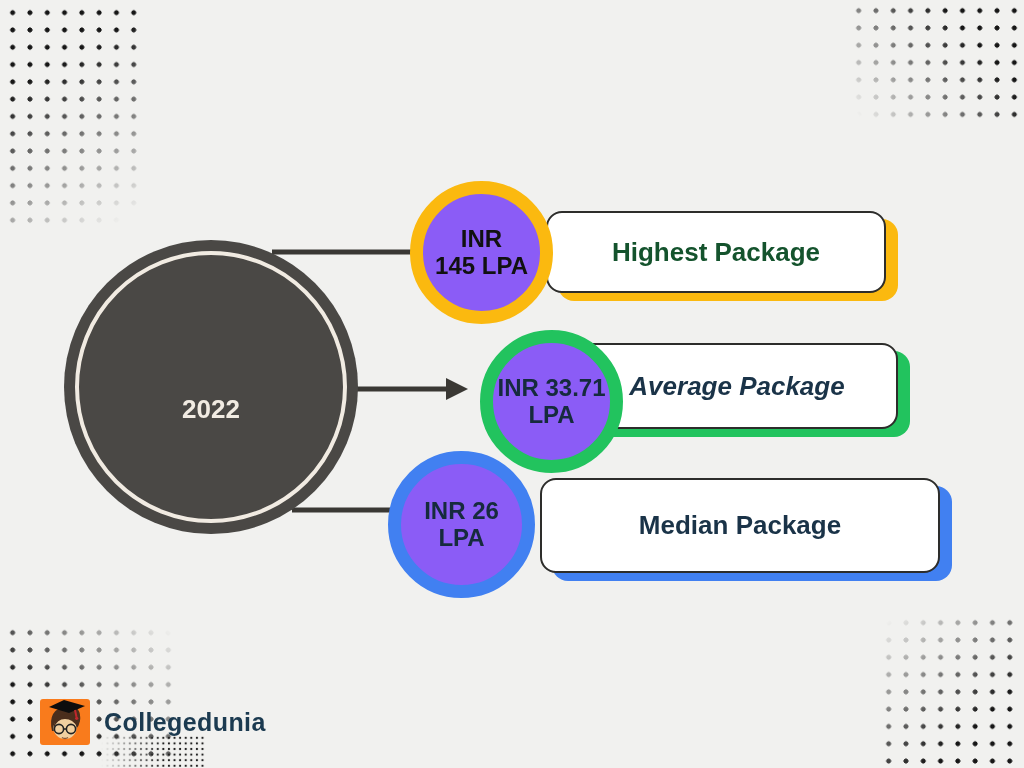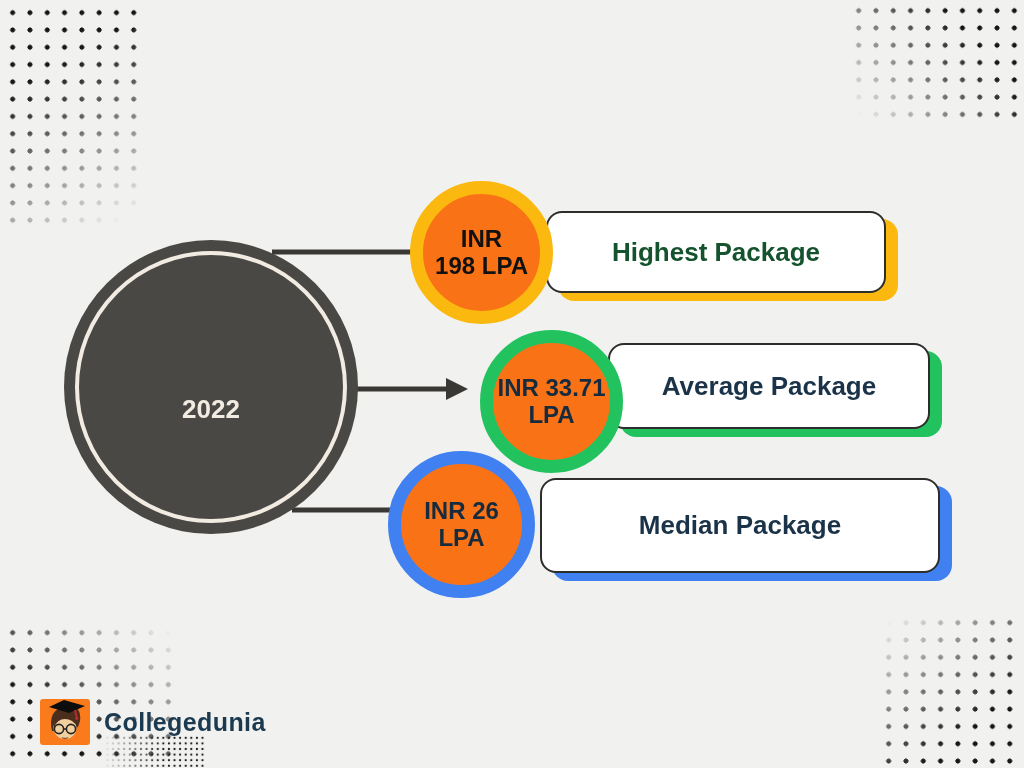--- a/index.html
+++ b/index.html
@@ -55,41 +55,41 @@
   .main-title{
     position:relative;
     text-align:center;font-weight:bold;font-size:26px;line-height:1.16;
     transform:translateY(-8px);
     white-space:nowrap;
   }
 
   
   .node-ring{
     position:absolute;border-radius:50%;
-    background:#f97316;border-style:solid;border-width:13px;
+    background:#8b5cf6;border-style:solid;border-width:13px;
     display:flex;align-items:center;justify-content:center;
     z-index:3;box-sizing:border-box;
   }
   .node-ring.n0{left:410px;top:181px;width:143px;height:143px;}
   .node-ring.n1{left:480px;top:330px;width:143px;height:143px;}
   .node-ring.n2{left:388px;top:451px;width:147px;height:147px;}
   .node-value{
     text-align:center;font-weight:bold;font-size:24px;line-height:1.12;
     white-space:nowrap;
   }
 
   
   .card{
     position:absolute;z-index:2;
     background:#ffffff;border:2px solid #2D2D2B;border-radius:16px;
     display:flex;align-items:center;justify-content:center;
     box-sizing:border-box;
   }
   .card.c0{left:546px;top:211px;width:340px;height:82px;}
-  .card.c1{left:608px;top:343px;width:322px;height:86px;}
+  .card.c1{left:576px;top:343px;width:322px;height:86px;font-style:italic;}
   .card.c2{left:540px;top:478px;width:400px;height:95px;}
   .card-label{font-weight:bold;font-size:26px;white-space:nowrap;}
 
   
   .branding{
     position:absolute;left:40px;top:699px;height:46px;
     display:flex;align-items:center;gap:14px;z-index:4;
   }
   .brand-logo{
     width:50px;height:46px;border-radius:3px;
@@ -122,21 +122,21 @@
   <div class="card c1" style="box-shadow: rgb(34, 195, 94) 12px 8px 0px 0px;">
     <span class="card-label" style="color: rgb(26, 51, 72);">Average Package</span>
   </div>
   <div class="card c2" style="box-shadow: rgb(65, 128, 241) 12px 8px 0px 0px;">
     <span class="card-label" style="color: rgb(26, 51, 72);">Median Package</span>
   </div>
 
   <div class="node-ring n0" style="border-color: rgb(251, 185, 15);">
     <div class="node-value" style="color: rgb(17, 17, 17);">
       <span>INR</span><br>
-      <span>198 LPA</span>
+      <span>145 LPA</span>
     </div>
   </div>
   <div class="node-ring n1" style="border-color: rgb(34, 195, 94);">
     <div class="node-value" style="color: rgb(22, 43, 61);">
       <span>INR 33.71</span><br>
       <span>LPA</span>
     </div>
   </div>
   <div class="node-ring n2" style="border-color: rgb(65, 128, 241);">
     <div class="node-value" style="color: rgb(22, 43, 61);">

